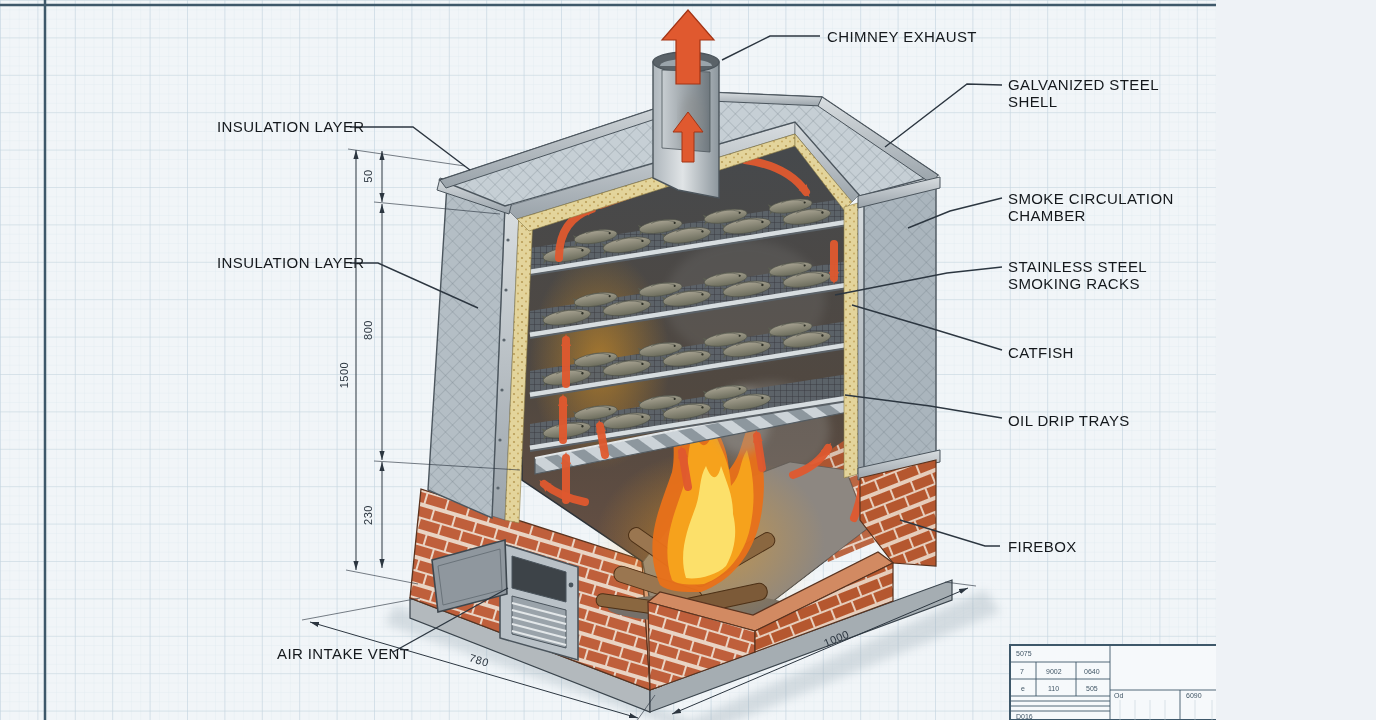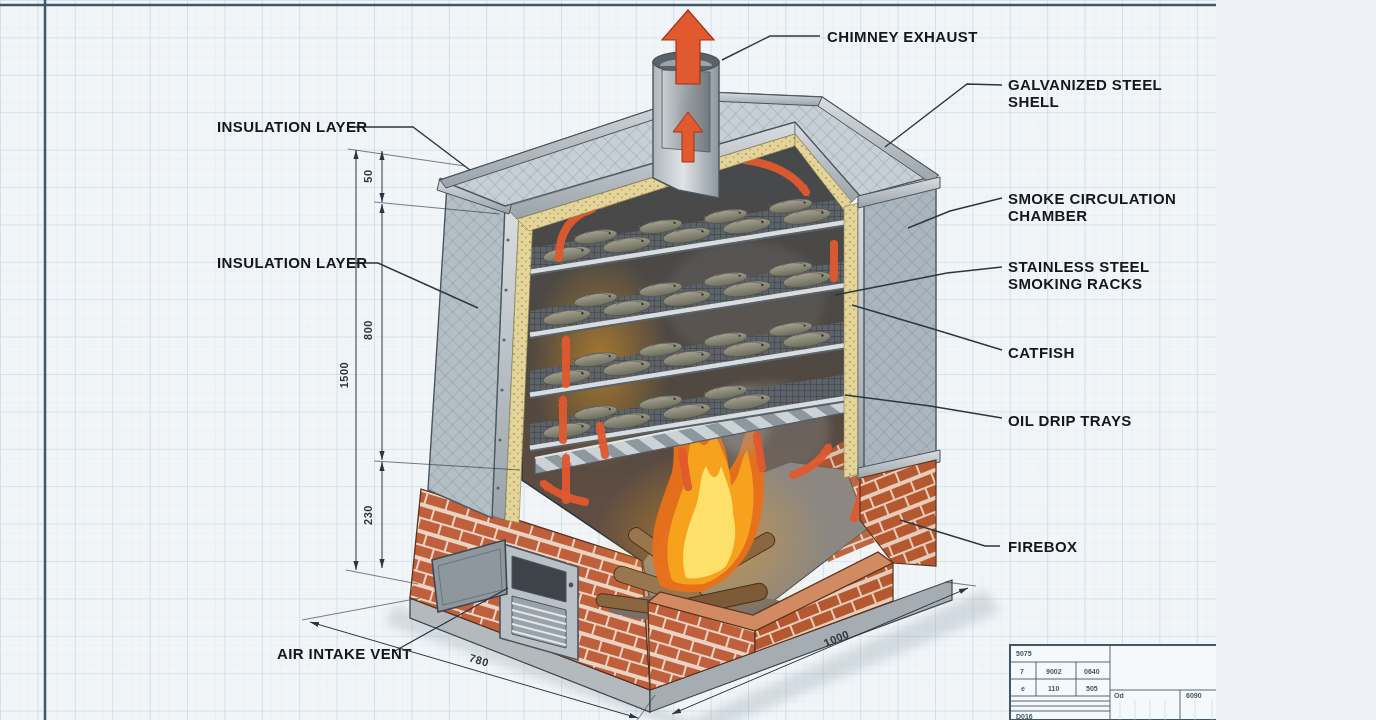--- a/index.html
+++ b/index.html
@@ -1,16 +1,16 @@
 <!DOCTYPE html>
 <html><head>
 <meta charset="utf-8">
 <style>
   html,body{margin:0;padding:0;background:#eef2f6;}
-  .page{width:1216px;height:720px;position:relative;overflow:hidden;font-family:"Liberation Sans",sans-serif;font-weight:bold;}
+  .page{width:1216px;height:720px;position:relative;overflow:hidden;font-family:"Liberation Sans",sans-serif;}
   svg{display:block;}
   text{font-family:"Liberation Sans",sans-serif;}
   .lbl{font-size:15px;fill:#14181c;letter-spacing:.4px;}
   .dim{font-size:11px;fill:#2c3640;letter-spacing:.5px;}
   .tb{font-size:7px;fill:#415666;}
   .tbbig{font-size:25px;fill:#3a4a57;}
   .ldr{stroke:#2c3640;stroke-width:1.4;fill:none;}
   .dln{stroke:#2c3640;stroke-width:1;fill:none;}
   .wln{stroke:#2c3640;stroke-width:0.8;fill:none;opacity:.8;}
   .arr{stroke:#e0592f;stroke-width:8;fill:none;stroke-linecap:round;opacity:.95;}

